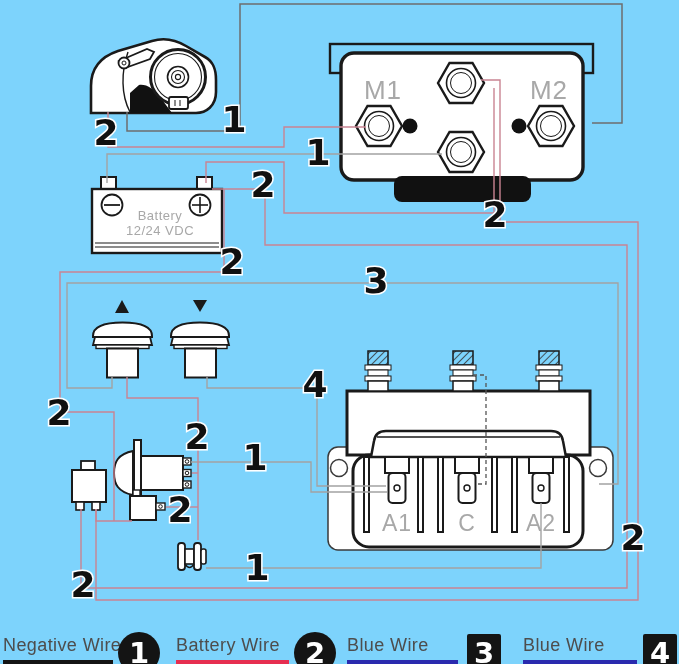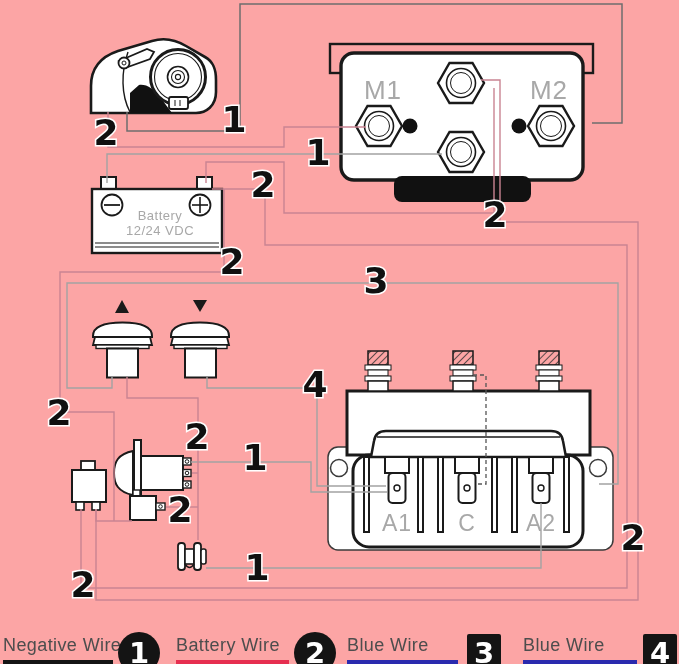--- a/index.html
+++ b/index.html
@@ -1,16 +1,16 @@
 <!DOCTYPE html>
 <html><head>
 <meta charset="utf-8">
 <style>
   html,body{margin:0;padding:0;background:#ffffff;}
-  .stage{position:relative;width:679px;height:664px;background:#fca5a5;overflow:hidden;
+  .stage{position:relative;width:679px;height:664px;background:#7dd3fc;overflow:hidden;
          font-family:"Liberation Sans",sans-serif;}
   svg{position:absolute;left:0;top:0;}
   .outline{fill:#ffffff;stroke:#1a1a1a;}
   .wire{fill:none;}
   .wire-grey{stroke:#a3a3a3;stroke-width:1.4;}
   .wire-grey-dk{stroke:#6e6e6e;stroke-width:1.5;}
   .wire-red{stroke:#c98492;stroke-width:1.4;}
   .wire-num{font-family:"DejaVu Sans",sans-serif;font-weight:700;font-size:36px;fill:#101010;
             stroke:#ffffff;stroke-width:3px;paint-order:stroke;text-anchor:middle;}
   .comp-label{fill:#a8a8a8;font-family:"Liberation Sans",sans-serif;text-anchor:middle;letter-spacing:1px;}

